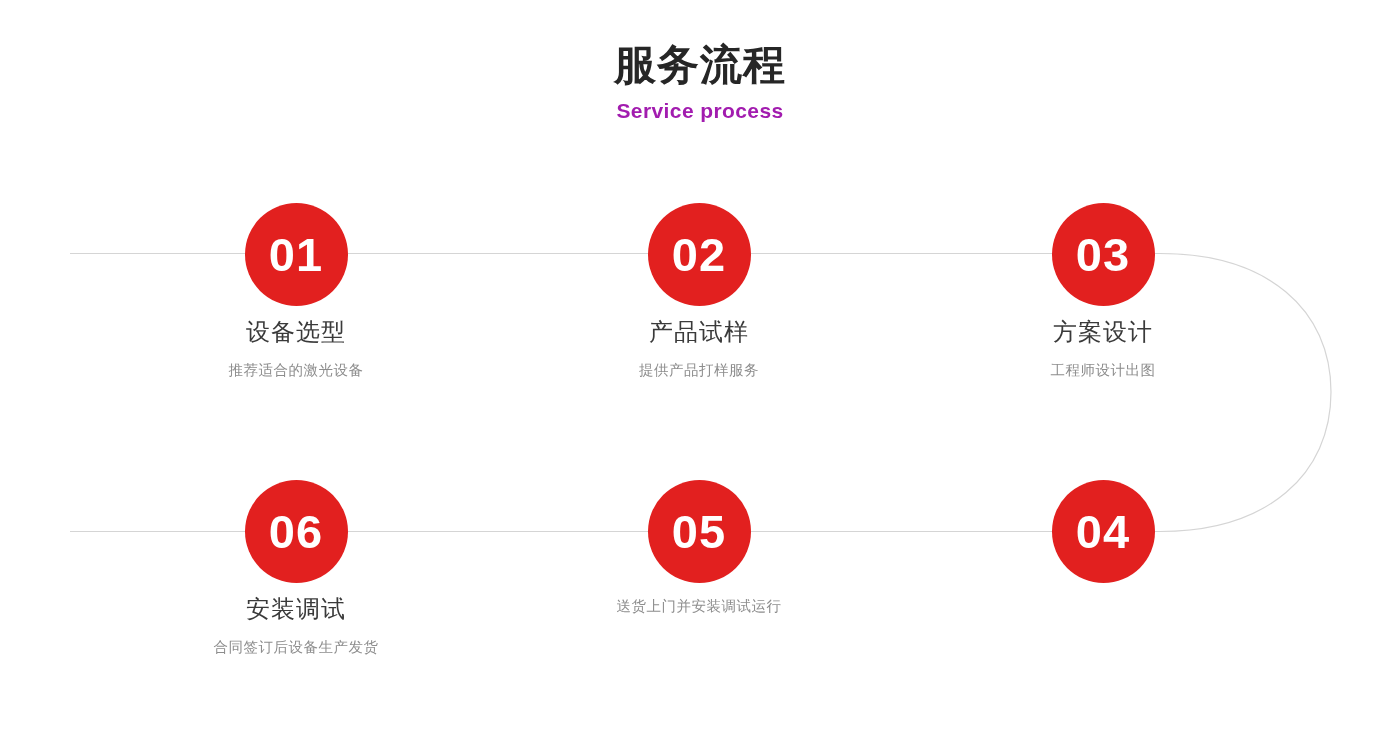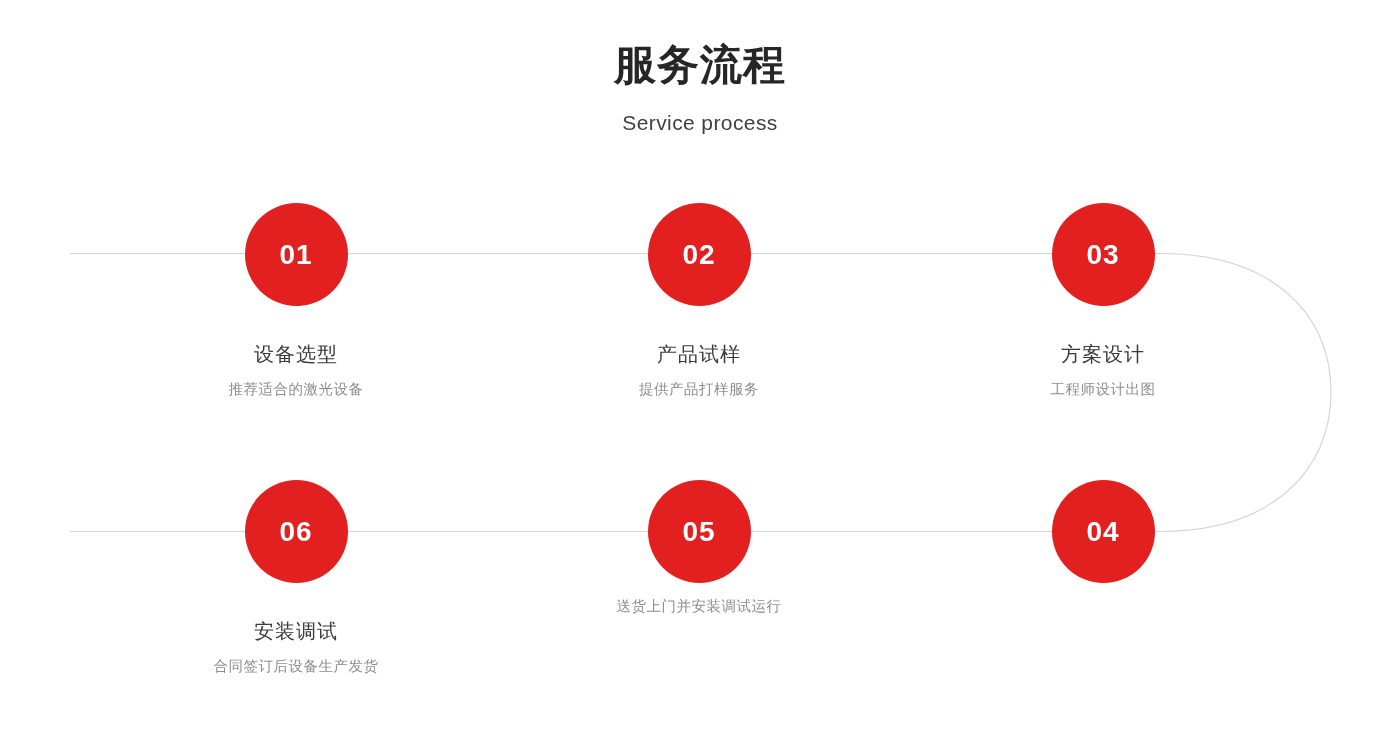--- a/index.html
+++ b/index.html
@@ -32,24 +32,24 @@
   .header-title {
     font-size: 42px;
     font-weight: bold;
     color: #262626;
     letter-spacing: 1px;
     line-height: 1.18;
     margin: 0;
   }
   .header-subtitle {
     font-size: 21px;
-    font-weight: normal;
-    color: #404040;
+    font-weight: bold;
+    color: #a21caf;
     letter-spacing: 0.4px;
-    margin: 20px 0 0 0;
+    margin: 8px 0 0 0;
     line-height: 1.2;
   }
 
   
   .connector-layer {
     position: absolute;
     left: 0;
     top: 0;
     width: 1400px;
     height: 747px;
@@ -66,30 +66,30 @@
   .step-circle {
     width: 103px;
     height: 103px;
     margin: 0 auto;
     border-radius: 50%;
     background: #e2201f;
     color: #ffffff;
     display: flex;
     align-items: center;
     justify-content: center;
-    font-size: 28px;
+    font-size: 47px;
     font-weight: bold;
     letter-spacing: 1px;
     line-height: 1;
     position: relative;
     z-index: 3;
   }
   .step-title {
-    margin-top: 36px;
-    font-size: 20px;
+    margin-top: 12px;
+    font-size: 24px;
     color: #3a3a3a;
     letter-spacing: 1px;
     line-height: 1.2;
   }
   .step-desc {
     margin-top: 14px;
     font-size: 14.5px;
     color: #8d8d8d;
     letter-spacing: 0.5px;
     line-height: 1.3;

